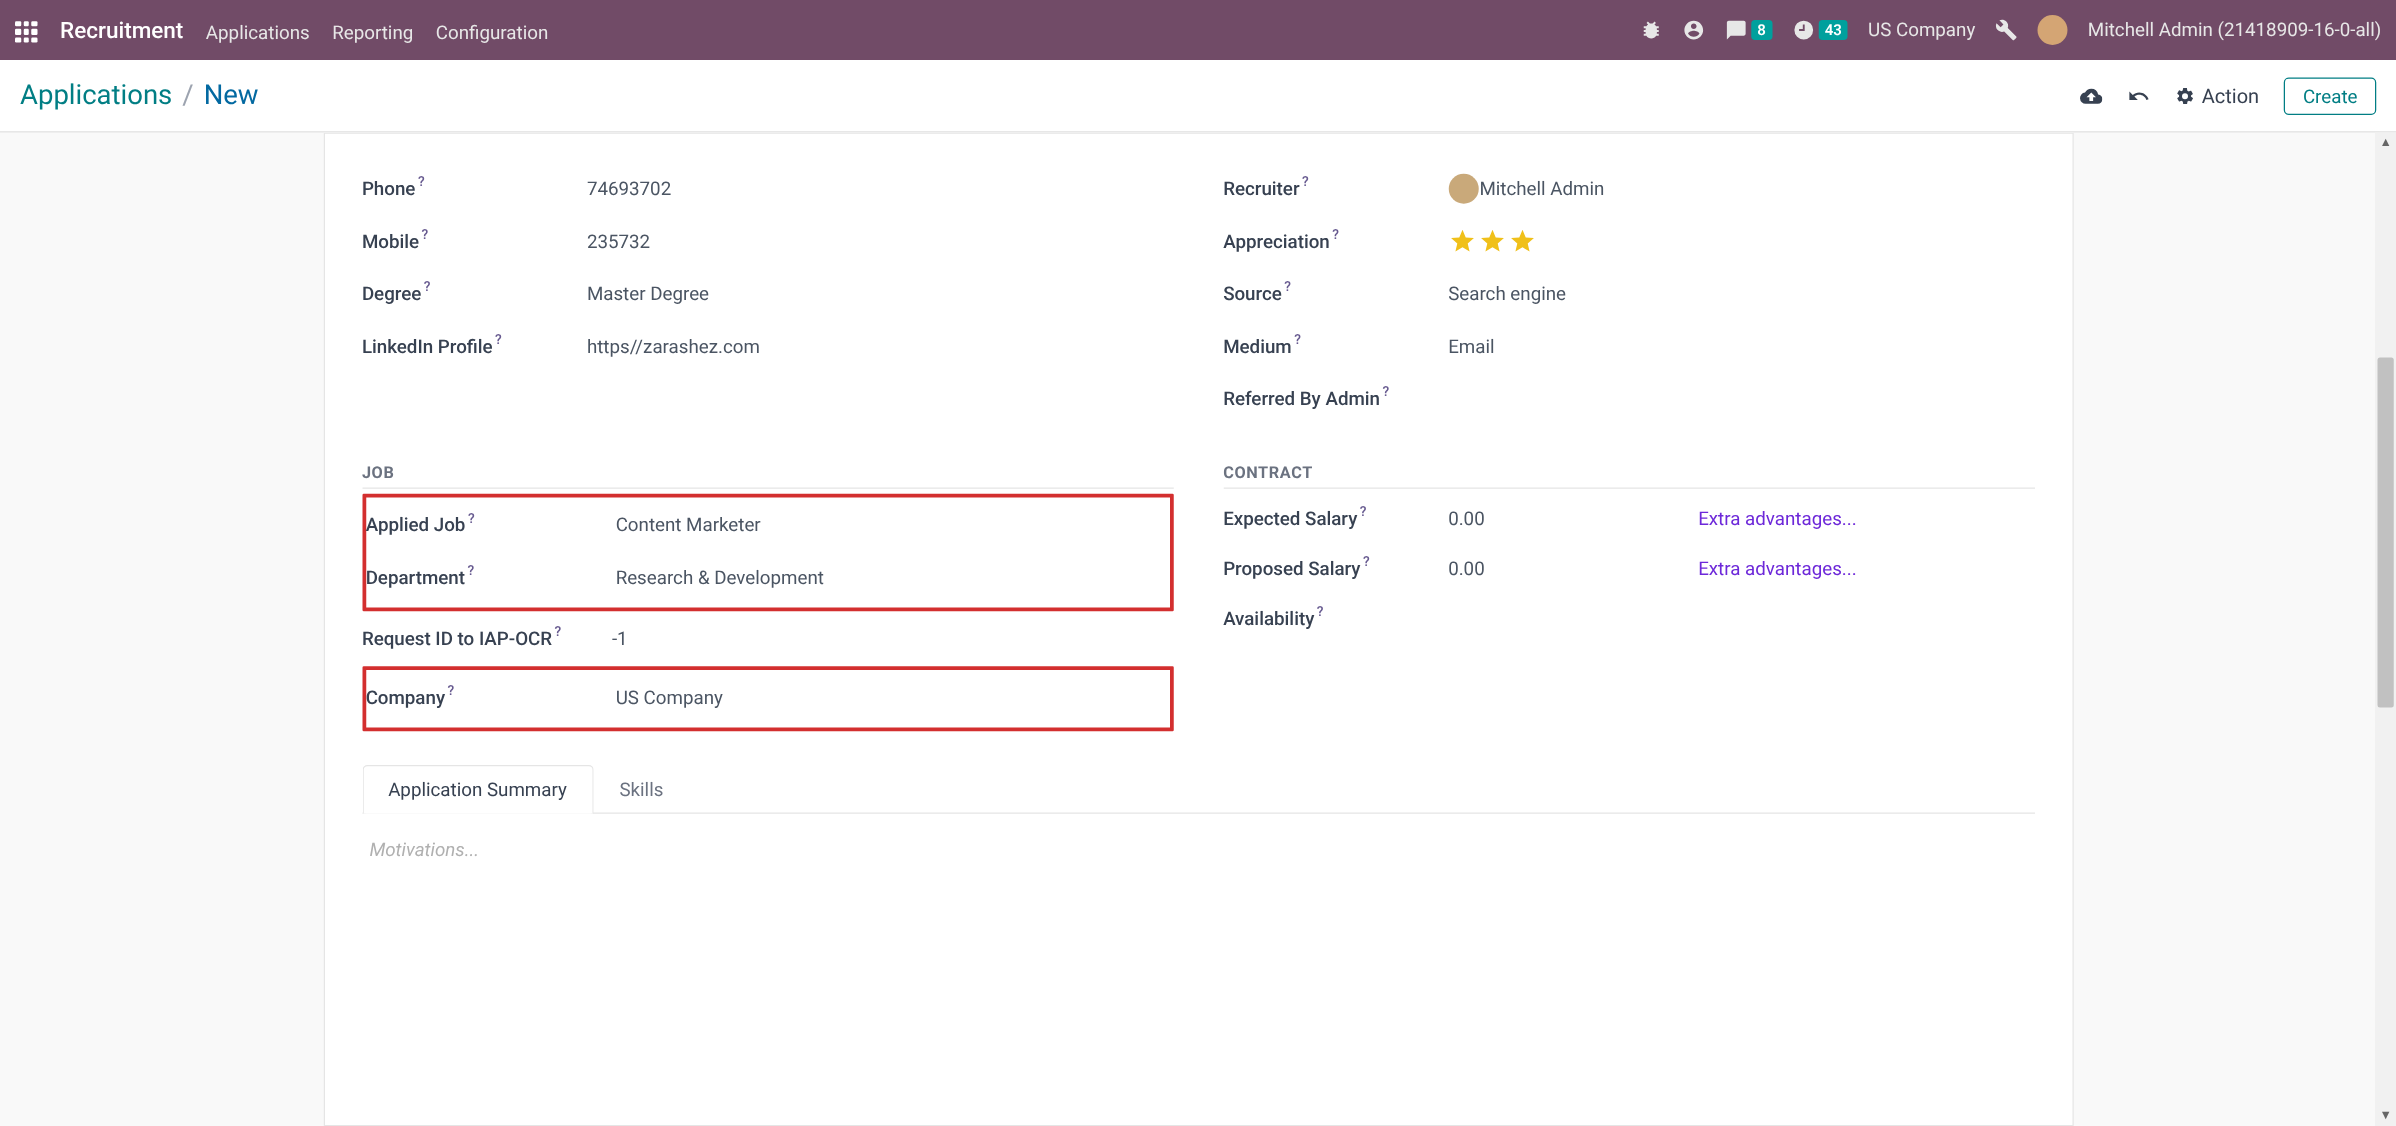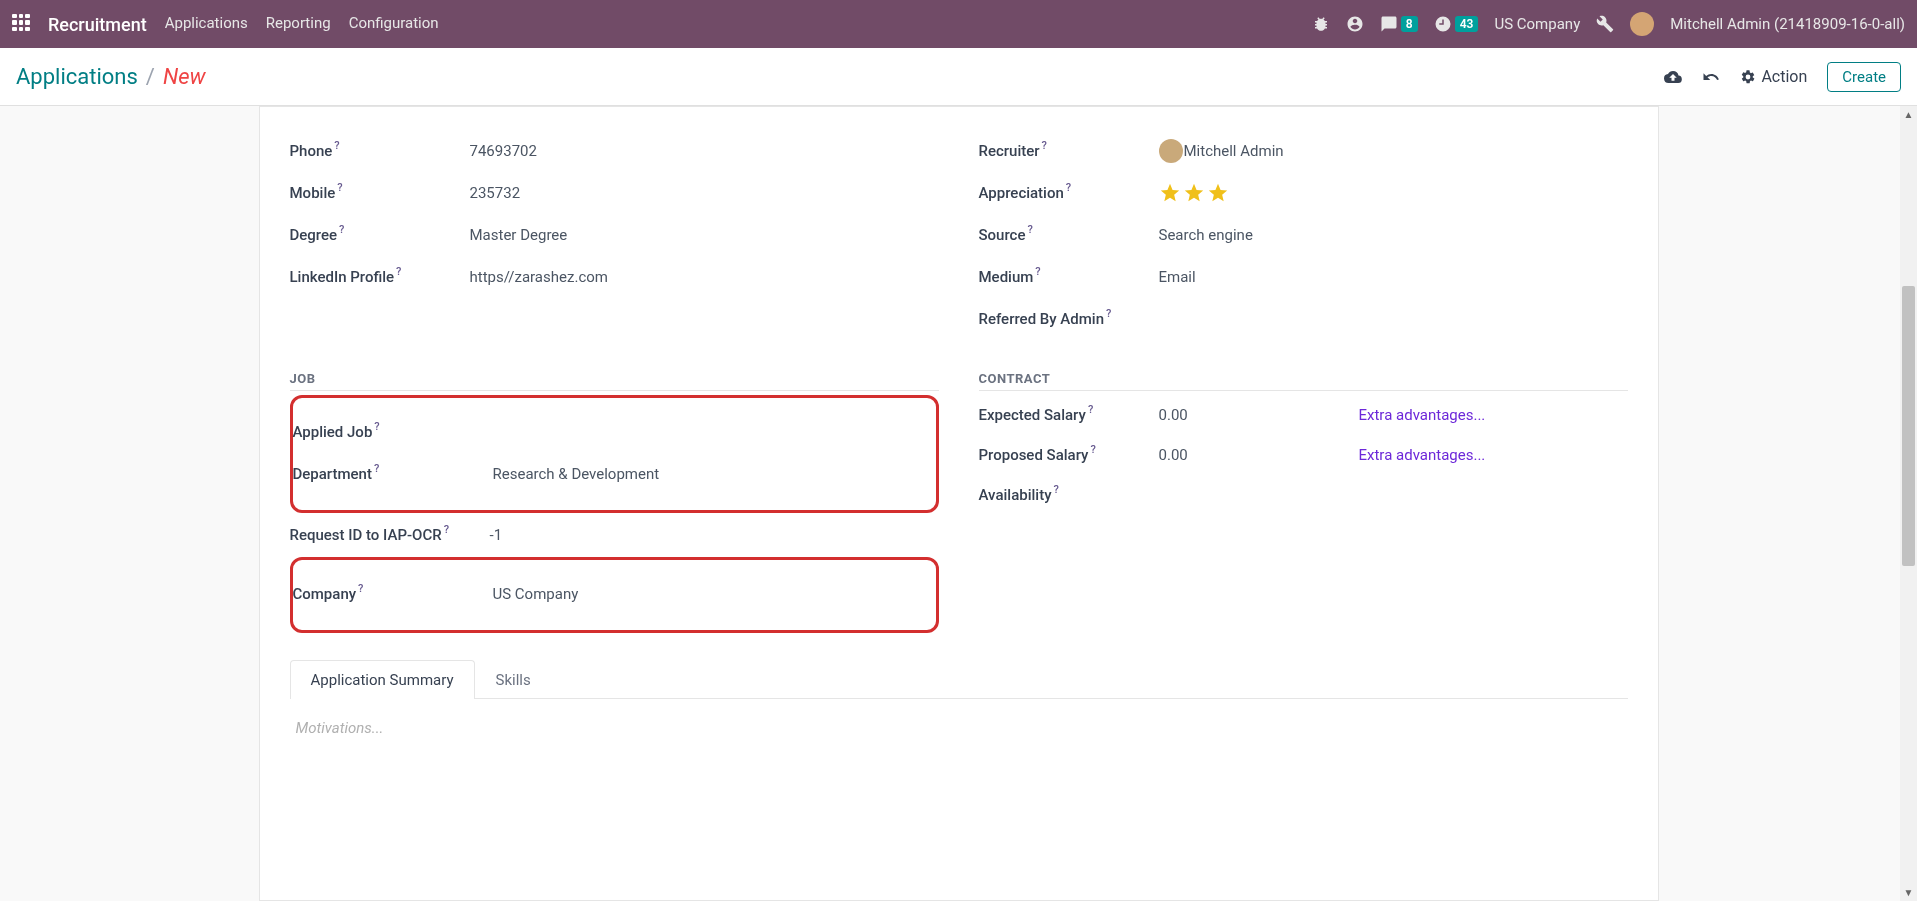--- a/index.html
+++ b/index.html
@@ -1,38 +1,38 @@
 <!DOCTYPE html>
 <html><head>
 <meta charset="utf-8">
 <style>
 * { margin: 0; padding: 0; box-sizing: border-box; font-family: -apple-system, BlinkMacSystemFont, "Segoe UI", Roboto, sans-serif; }
 body { background: #f9f9f9; overflow: hidden; }
 
 
 .navbar { background: #714b67; height: 48px; display: flex; align-items: center; padding: 0 12px; color: #e7e7e7; }
-.navbar-left { display: flex; align-items: flex-start; gap: 18px; }
+.navbar-left { display: flex; align-items: flex-end; gap: 18px; }
 .apps-grid { width: 18px; height: 18px; display: grid; grid-template-columns: repeat(3,1fr); grid-template-rows: repeat(3,1fr); gap: 2px; cursor: pointer; }
 .apps-grid span { background: #fff; border-radius: 1px; }
 .brand { font-size: 18px; color: #fff; font-weight: 500; cursor: pointer; }
 .nav-item { color: #e7e7e7; font-size: 15px; cursor: pointer; }
 .navbar-right { margin-left: auto; display: flex; align-items: center; gap: 16px; }
 .nav-icon { width: 18px; height: 18px; fill: #e7e7e7; cursor: pointer; }
 .badge-wrap { position: relative; display: flex; align-items: center; cursor: pointer; }
 .badge { background: #00a09d; color: #fff; font-size: 12px; padding: 1px 5px; border-radius: 3px; margin-left: 3px; font-weight: 600; }
 .company-name { font-size: 15px; color: #e7e7e7; cursor: pointer; }
 .avatar { width: 24px; height: 24px; border-radius: 50%; background: #d4a574; display: flex; align-items: center; justify-content: center; font-size: 11px; color: #fff; }
 .user-name { font-size: 15px; color: #e7e7e7; cursor: pointer; }
 
 
 .control-panel { background: #fff; border-bottom: 1px solid #e0e0e0; height: 58px; display: flex; align-items: center; padding: 0 16px; }
 .breadcrumb { font-size: 22px; color: #374151; display: flex; align-items: center; gap: 8px; }
 .breadcrumb .bc-link { color: #017e84; cursor: pointer; }
 .breadcrumb .bc-sep { color: #9ca3af; }
-.breadcrumb .bc-current { color: #ef4444; font-style: italic; }
+.breadcrumb .bc-current { color: #0369a1; }
 .cp-right { margin-left: auto; display: flex; align-items: center; gap: 20px; }
 .cp-icon { width: 18px; height: 18px; cursor: pointer; fill: #374151; }
 .action-btn { display: flex; align-items: center; gap: 5px; font-size: 16px; color: #374151; cursor: pointer; }
 .create-btn { border: 1px solid #017e84; color: #017e84; padding: 5px 14px; font-size: 15px; border-radius: 4px; cursor: pointer; background: #fff; }
 
 
 .form-wrap { height: calc(100vh - 106px); overflow-y: scroll; display: flex; justify-content: center; position: relative; }
 .form-sheet { background: #fff; border: 1px solid #e5e5e5; width: 1400px; padding: 24px 30px 40px; margin: 0; }
 .form-columns { display: flex; gap: 40px; }
 .form-col { flex: 1; }
@@ -40,21 +40,21 @@
 .form-label { width: 180px; font-size: 15px; color: #374151; font-weight: 500; display: flex; align-items: flex-start; gap: 2px; flex-shrink: 0; }
 .help-q { color: #66598f; font-size: 11px; position: relative; top: -3px; cursor: help; }
 .form-value { font-size: 15px; color: #4b5563; flex: 1; }
 .form-value.with-avatar { display: flex; align-items: center; gap: 1px; }
 .mini-avatar { width: 24px; height: 24px; border-radius: 50%; background: #c9a97a; }
 .stars { display: flex; gap: 2px; }
 .star { width: 22px; height: 22px; fill: #f0c01a; }
 
 
 .section-title { font-size: 13px; font-weight: 700; color: #6b7280; letter-spacing: 0.5px; margin: 30px 0 4px; border-bottom: 1px solid #e5e5e5; padding-bottom: 4px; }
-.highlight-red { border: 3px solid #d32f2f; border-radius: 12px; margin: 2px 0; padding: 14px 0; }
+.highlight-red { border: 3px solid #d32f2f; border-radius: 1px; margin: 2px 0; padding: 2px 0; }
 .contract-row { display: flex; align-items: center; min-height: 40px; }
 .contract-row .form-value { flex: 0 0 200px; }
 .extra-adv { color: #6d28d9; font-size: 15px; }
 
 
 .tabs { display: flex; border-bottom: 1px solid #e5e5e5; margin-top: 24px; }
 .tab { padding: 10px 20px; font-size: 15px; color: #6b7280; cursor: pointer; border: 1px solid transparent; border-bottom: none; position: relative; top: 1px; }
 .tab.active { color: #374151; border-color: #e5e5e5; background: #fff; border-radius: 4px 4px 0 0; }
 .tab-content { padding: 20px 6px; }
 .motivations { color: #b0b0b0; font-size: 15px; font-style: italic; }
@@ -232,20 +232,21 @@
 
       <div class="form-col">
         <div class="section-title">JOB</div>
 
         <div class="highlight-red">
           <div class="form-row">
             <div class="form-label" style="width:200px">
                 <span>Applied Job</span>
                 <span class="help-q">?</span>
               </div>
+            <div class="form-value">Content Marketer</div>
           </div>
           <div class="form-row">
             <div class="form-label" style="width:200px">
                 <span>Department</span>
                 <span class="help-q">?</span>
               </div>
             <div class="form-value">Research &amp; Development</div>
           </div>
         </div>
 

